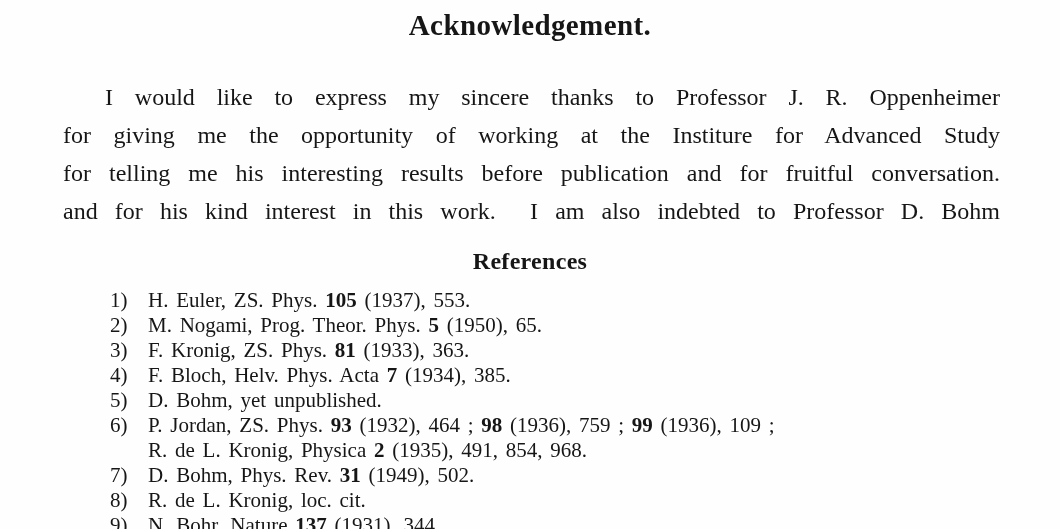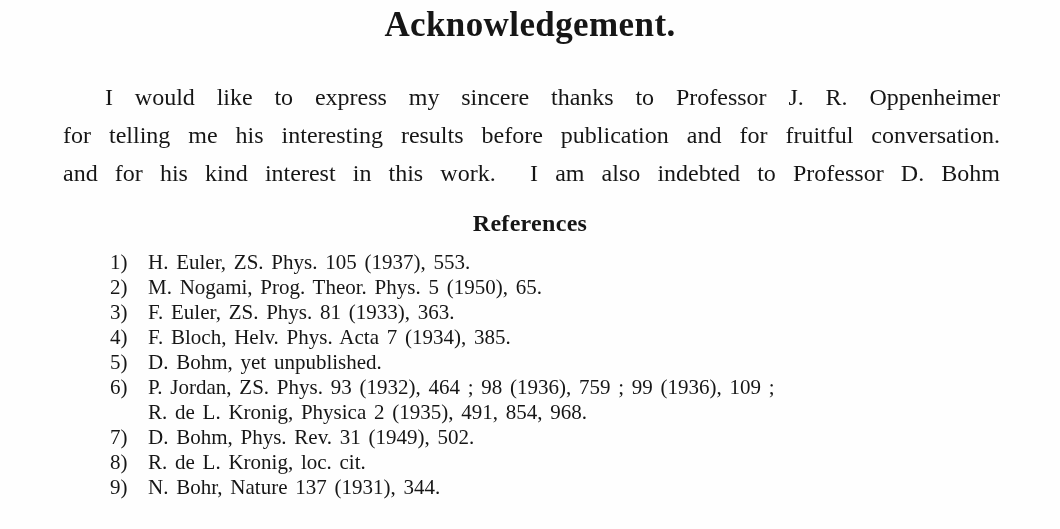--- a/index.html
+++ b/index.html
@@ -16,21 +16,21 @@
     width: 1060px;
     height: 529px;
     background: var(--paper);
     color: var(--ink);
     font-family: "Liberation Serif", "DejaVu Serif", serif;
     overflow: hidden;
   }
   .ack-heading {
     margin: 10px 0 0 0;
     text-align: center;
-    font-size: 35px;
+    font-size: 29px;
     line-height: 30px;
     font-weight: bold;
     letter-spacing: 0.4px;
   }
   .para {
     margin: 38px 0 0 63px;
     width: 937px;
     font-size: 24px;
     line-height: 38px;
   }
@@ -61,50 +61,51 @@
     align-items: baseline;
   }
   .ref-num {
     flex: 0 0 38px;
     width: 38px;
   }
   .ref-text {
     flex: 1 1 auto;
   }
   .vol {
-    font-weight: normal;
+    font-weight: bold;
   }
 </style>
 </head>
 <body>
 
 <div class="page">
 
   <h2 class="ack-heading">Acknowledgement.</h2>
 
   <div class="para">
       <div class="pline first">I would like to express my sincere thanks to Professor J. R. Oppenheimer</div>
+      <div class="pline">for giving me the opportunity of working at the Institure for Advanced Study</div>
       <div class="pline last">for telling me his interesting results before publication and for fruitful conversation.</div>
       <div class="pline">and for his kind interest in this work.&nbsp; I am also indebted to Professor D. Bohm</div>
     </div>
 
   <h3 class="refs-heading">References</h3>
 
   <div class="refs">
       <div class="ref-row">
         <span class="ref-num">1)</span>
         <span class="ref-text"><span>H. Euler, ZS. Phys. </span><span class="vol">105</span><span> (1937), 553.</span></span>
       </div>
       <div class="ref-row">
         <span class="ref-num">2)</span>
         <span class="ref-text"><span>M. Nogami, Prog. Theor. Phys. </span><span class="vol">5</span><span> (1950), 65.</span></span>
       </div>
       <div class="ref-row">
         <span class="ref-num">3)</span>
-        <span class="ref-text"><span>F. Euler, ZS. Phys. </span><span class="vol">81</span><span> (1933), 363.</span></span>
+        <span class="ref-text"><span>F. Kronig, ZS. Phys. </span><span class="vol">81</span><span> (1933), 363.</span></span>
       </div>
       <div class="ref-row">
         <span class="ref-num">4)</span>
         <span class="ref-text"><span>F. Bloch, Helv. Phys. Acta </span><span class="vol">7</span><span> (1934), 385.</span></span>
       </div>
       <div class="ref-row">
         <span class="ref-num">5)</span>
         <span class="ref-text"><span>D. Bohm, yet unpublished.</span></span>
       </div>
       <div class="ref-row">

